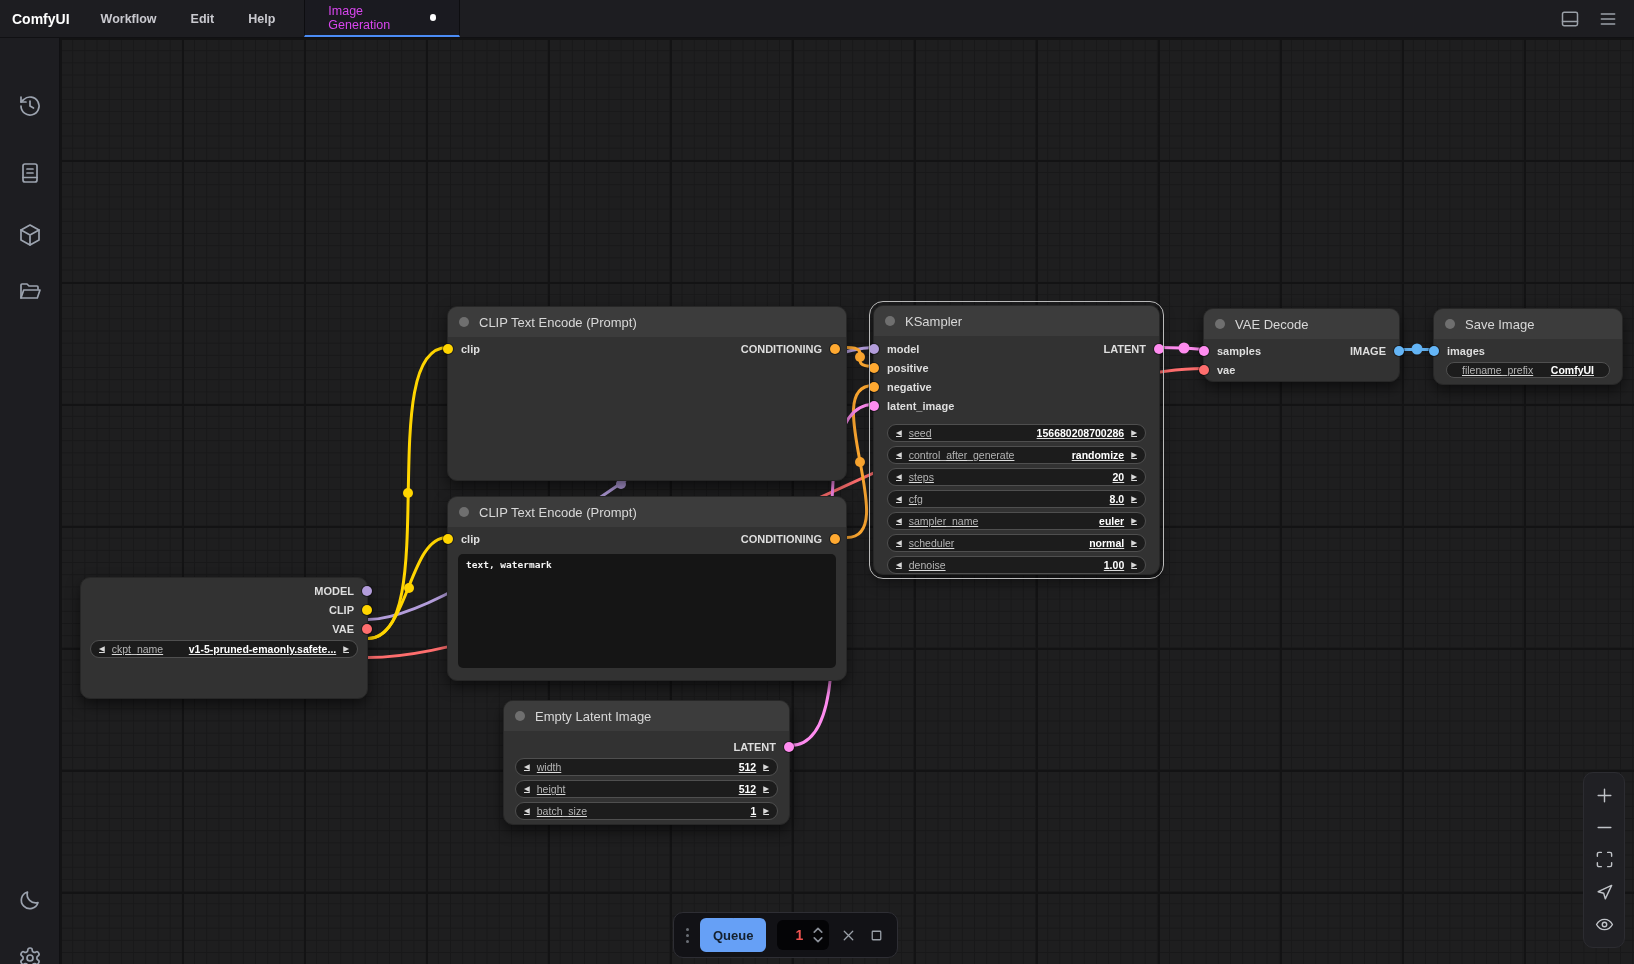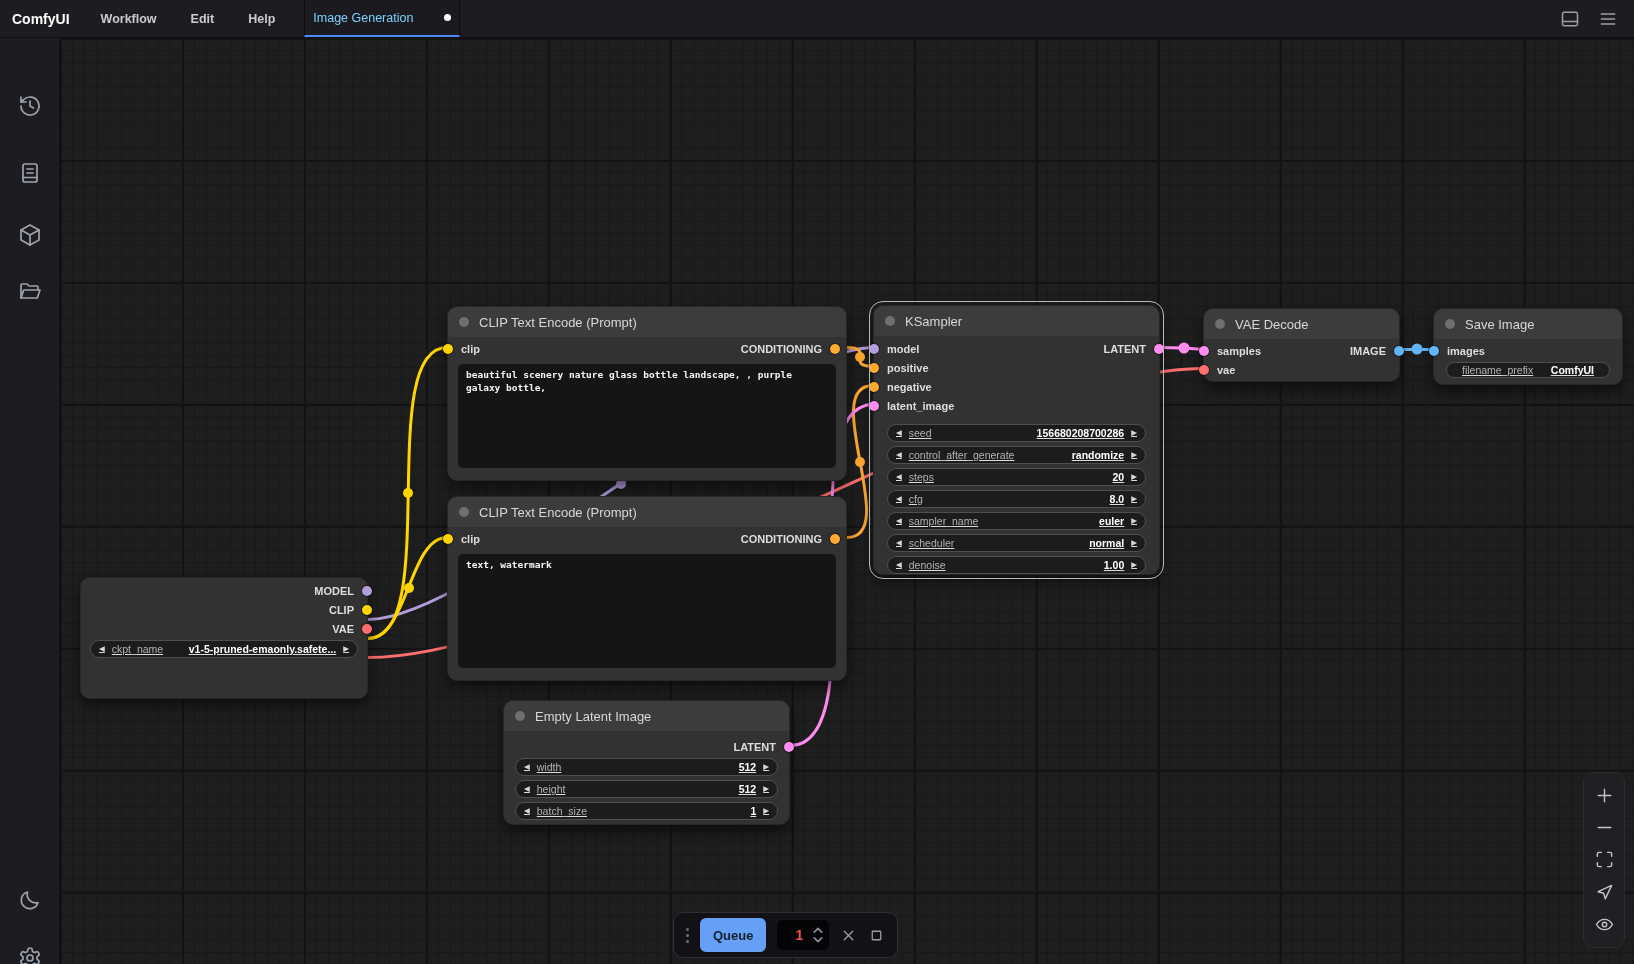--- a/index.html
+++ b/index.html
@@ -3,23 +3,23 @@
 <meta charset="utf-8">
 <style>
   * { margin:0; padding:0; box-sizing:border-box; }
   html,body { width:1634px; height:964px; overflow:hidden; background:#111; font-family:"Liberation Sans",sans-serif; }
 
   
   .topbar { position:absolute; left:0; top:0; width:1634px; height:38px; background:#1d1d21;
             border-bottom:1px solid #101013; display:flex; align-items:stretch; z-index:10; }
   .logo { color:#fff; font-weight:bold; font-size:14px; display:flex; align-items:center; padding:0 14px 0 12px; }
   .menu-item { color:#c9c9cf; font-size:12.5px; font-weight:600; display:flex; align-items:center; padding:0 17px; cursor:default; }
-  .tab { margin-left:12px; width:156px; display:flex; align-items:center; gap:9px; padding:0 8px;
+  .tab { margin-left:12px; width:156px; display:flex; align-items:center; gap:9px; padding:0 23px;
          background:#1a1a20; border-left:1px solid #0d0d10; border-right:1px solid #0d0d10;
-         border-bottom:2px solid #4b8cf5; color:#7dd3fc; font-size:12.5px; }
+         border-bottom:2px solid #4b8cf5; color:#d946ef; font-size:12.5px; }
   .tab-dot { width:7px; height:7px; border-radius:50%; background:#fff; margin-left:auto; }
   .topbar-icons { margin-left:auto; display:flex; align-items:center; gap:18px; padding-right:16px; }
   .tb-icon { width:20px; height:20px; stroke:#9aa0a8; fill:none; stroke-width:1.8; stroke-linecap:round; stroke-linejoin:round; }
 
   
   .sidebar { position:absolute; left:0; top:38px; width:60px; height:926px; background:#1d1d21;
              border-right:1px solid #101013; z-index:9; }
   .sb-icon { position:absolute; left:18px; width:24px; height:24px; stroke:#9ca3af; fill:none;
              stroke-width:1.7; stroke-linecap:round; stroke-linejoin:round; }
 
@@ -201,21 +201,20 @@
     <div class="srow" style="padding:0 11px 0 0">
       <div class="in">
         <span class="sdot c-clip"></span>
         <span>clip</span>
         </div>
       <div class="out">
         <span>CONDITIONING</span>
         <span class="sdot c-cond"></span>
         </div>
     </div>
-    <div class="ta" style="height:104px">beautiful scenery nature glass bottle landscape, , purple galaxy bottle,</div>
   </div>
 </div>
 
 <div class="node" style="left:447px;top:496px;width:400px;height:185px">
   <div class="ntitle">
     <span class="tdot"></span>
     <span>CLIP Text Encode (Prompt)</span>
   </div>
   <div class="nbody p2">
     <div class="srow" style="padding:0 11px 0 0">

